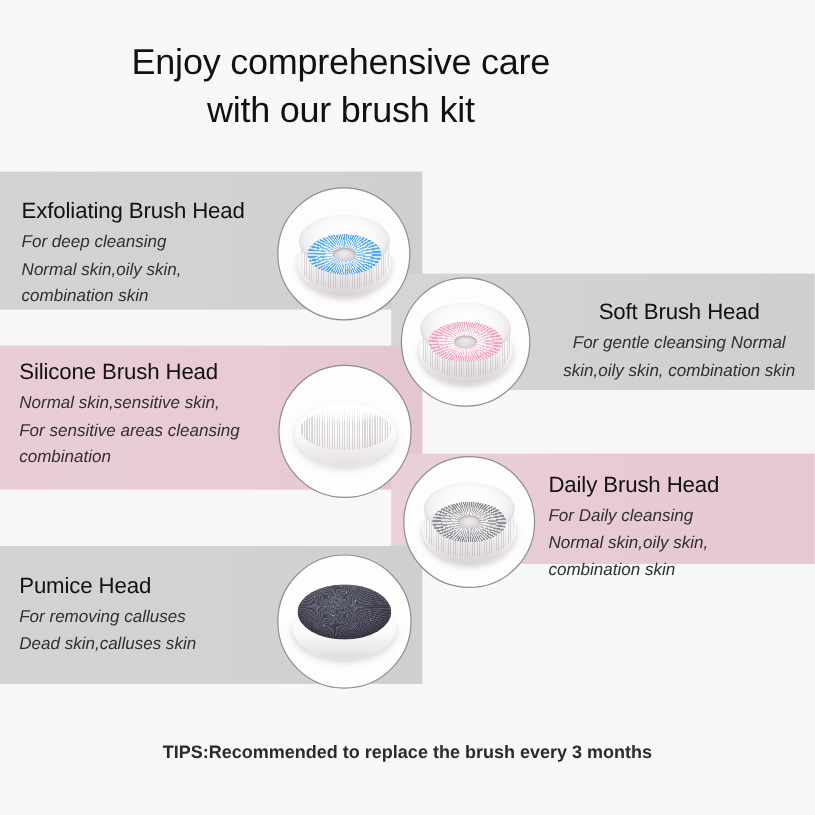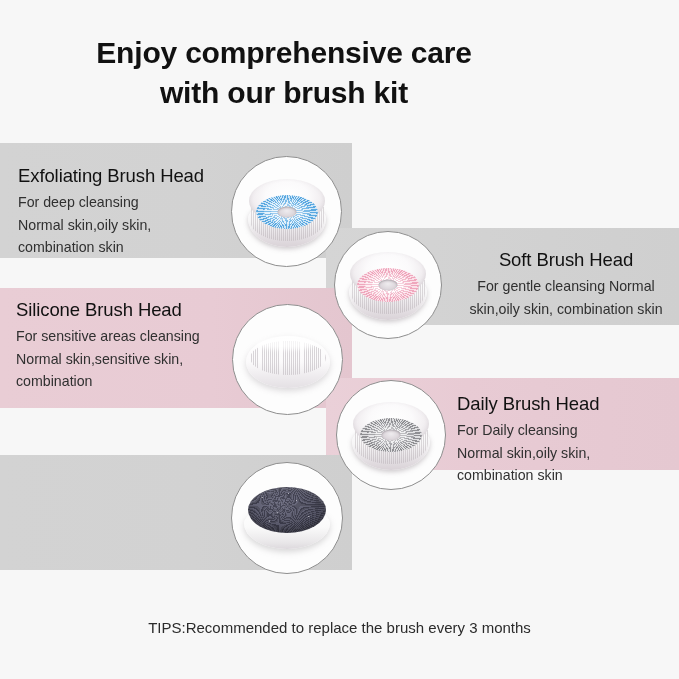--- a/index.html
+++ b/index.html
@@ -9,21 +9,21 @@
     font-family:"Liberation Sans","DejaVu Sans",sans-serif;
     overflow:hidden;
     position:relative;
   }
   .stage{position:absolute;inset:0;}
 
   
   .headline{
     position:absolute;left:0;top:33px;width:568px;
     text-align:center;
-    font-size:30px;font-weight:bold;color:#111;
+    font-size:30px;font-weight:normal;color:#111;
     line-height:1.33;
     letter-spacing:-0.2px;
   }
   .headline .l2{display:block;}
 
   
   .band{position:absolute;}
   .band.gray{background:linear-gradient(to right,#d3d3d3 0%,#d2d2d2 55%,#cfcfcf 100%);}
   .band.gray-r{background:linear-gradient(to left,#cfcfcf 0%,#d2d2d2 55%,#d5d5d5 100%);}
   .band.pink{background:linear-gradient(to right,#e9cdd5 0%,#e8cbd4 60%,#e4c6cf 100%);}
@@ -37,21 +37,21 @@
 
   
   .txt{position:absolute;color:#1a1a1a;}
   .txt .title{
     font-size:18.5px;font-weight:normal;color:#111;
     margin:0 0 4px 0;line-height:1.25;letter-spacing:-0.1px;
   }
   .txt .desc{
     font-size:14.2px;color:#303030;line-height:1.58;margin:0;
   }
-  .txt .desc span{display:block;}
+  .txt .desc span{display:block;font-style:italic;}
 
   .txt-1{left:18px;top:164px;width:215px;}
   .txt-2{left:457px;top:248px;width:218px;text-align:center;}
   .txt-3{left:16px;top:298px;width:220px;}
   .txt-4{left:457px;top:392px;width:210px;}
   .txt-5{left:16px;top:476px;width:215px;}
 
   
   .prod{
     position:absolute;border-radius:50%;
@@ -182,21 +182,21 @@
       radial-gradient(circle at 52% 14%, rgba(255,255,255,.45) 0 .6px, transparent .7px),
       repeating-conic-gradient(from 0deg at 40% 40%, #6a6a72 0deg 1deg, #50505a 1deg 2deg, #7e7e88 2deg 3deg),
       radial-gradient(ellipse at 42% 32%, #74747e 0%, #5a5a64 55%, #45454e 100%);
     background-blend-mode:normal,normal,normal,normal,normal,normal,overlay,normal;
     box-shadow:inset 0 -3px 6px rgba(30,30,36,.45), inset 0 2px 4px rgba(255,255,255,.12);
   }
 
   
   .tip{
     position:absolute;left:0;top:619px;width:679px;text-align:center;
-    font-size:15px;color:#2b2b2b;
+    font-size:15px;color:#2b2b2b;font-weight:bold;
   }
 </style>
 </head>
 <body>
 
 <div class="stage">
 
   <div class="headline">
     <span>Enjoy comprehensive care</span>
     <span class="l2">with our brush kit</span>
@@ -247,22 +247,22 @@
     <p class="title">Soft Brush Head</p>
     <p class="desc">
       <span>For gentle cleansing Normal</span>
       <span>skin,oily skin, combination skin</span>
     </p>
   </div>
 
   <div class="txt txt-3">
     <p class="title">Silicone Brush Head</p>
     <p class="desc">
+      <span>Normal skin,sensitive skin,</span>
       <span>For sensitive areas cleansing</span>
-      <span>Normal skin,sensitive skin,</span>
       <span>combination</span>
     </p>
   </div>
   <div class="prod prod-3">
     <div class="inner">
       <div class="silicone">
         <div class="fins"></div>
           <div class="gloss"></div>
       </div>
     </div>
@@ -283,20 +283,27 @@
   </div>
   <div class="txt txt-4">
     <p class="title">Daily Brush Head</p>
     <p class="desc">
       <span>For Daily cleansing</span>
       <span>Normal skin,oily skin,</span>
       <span>combination skin</span>
     </p>
   </div>
 
+  <div class="txt txt-5">
+    <p class="title">Pumice Head</p>
+    <p class="desc">
+      <span>For removing calluses</span>
+      <span>Dead skin,calluses skin</span>
+    </p>
+  </div>
   <div class="prod prod-5">
     <div class="inner">
       <div class="pumice">
         <div class="cup"></div>
           <div class="stone"></div>
       </div>
     </div>
   </div>
 
   <div class="tip">TIPS:Recommended to replace the brush every 3 months</div>

